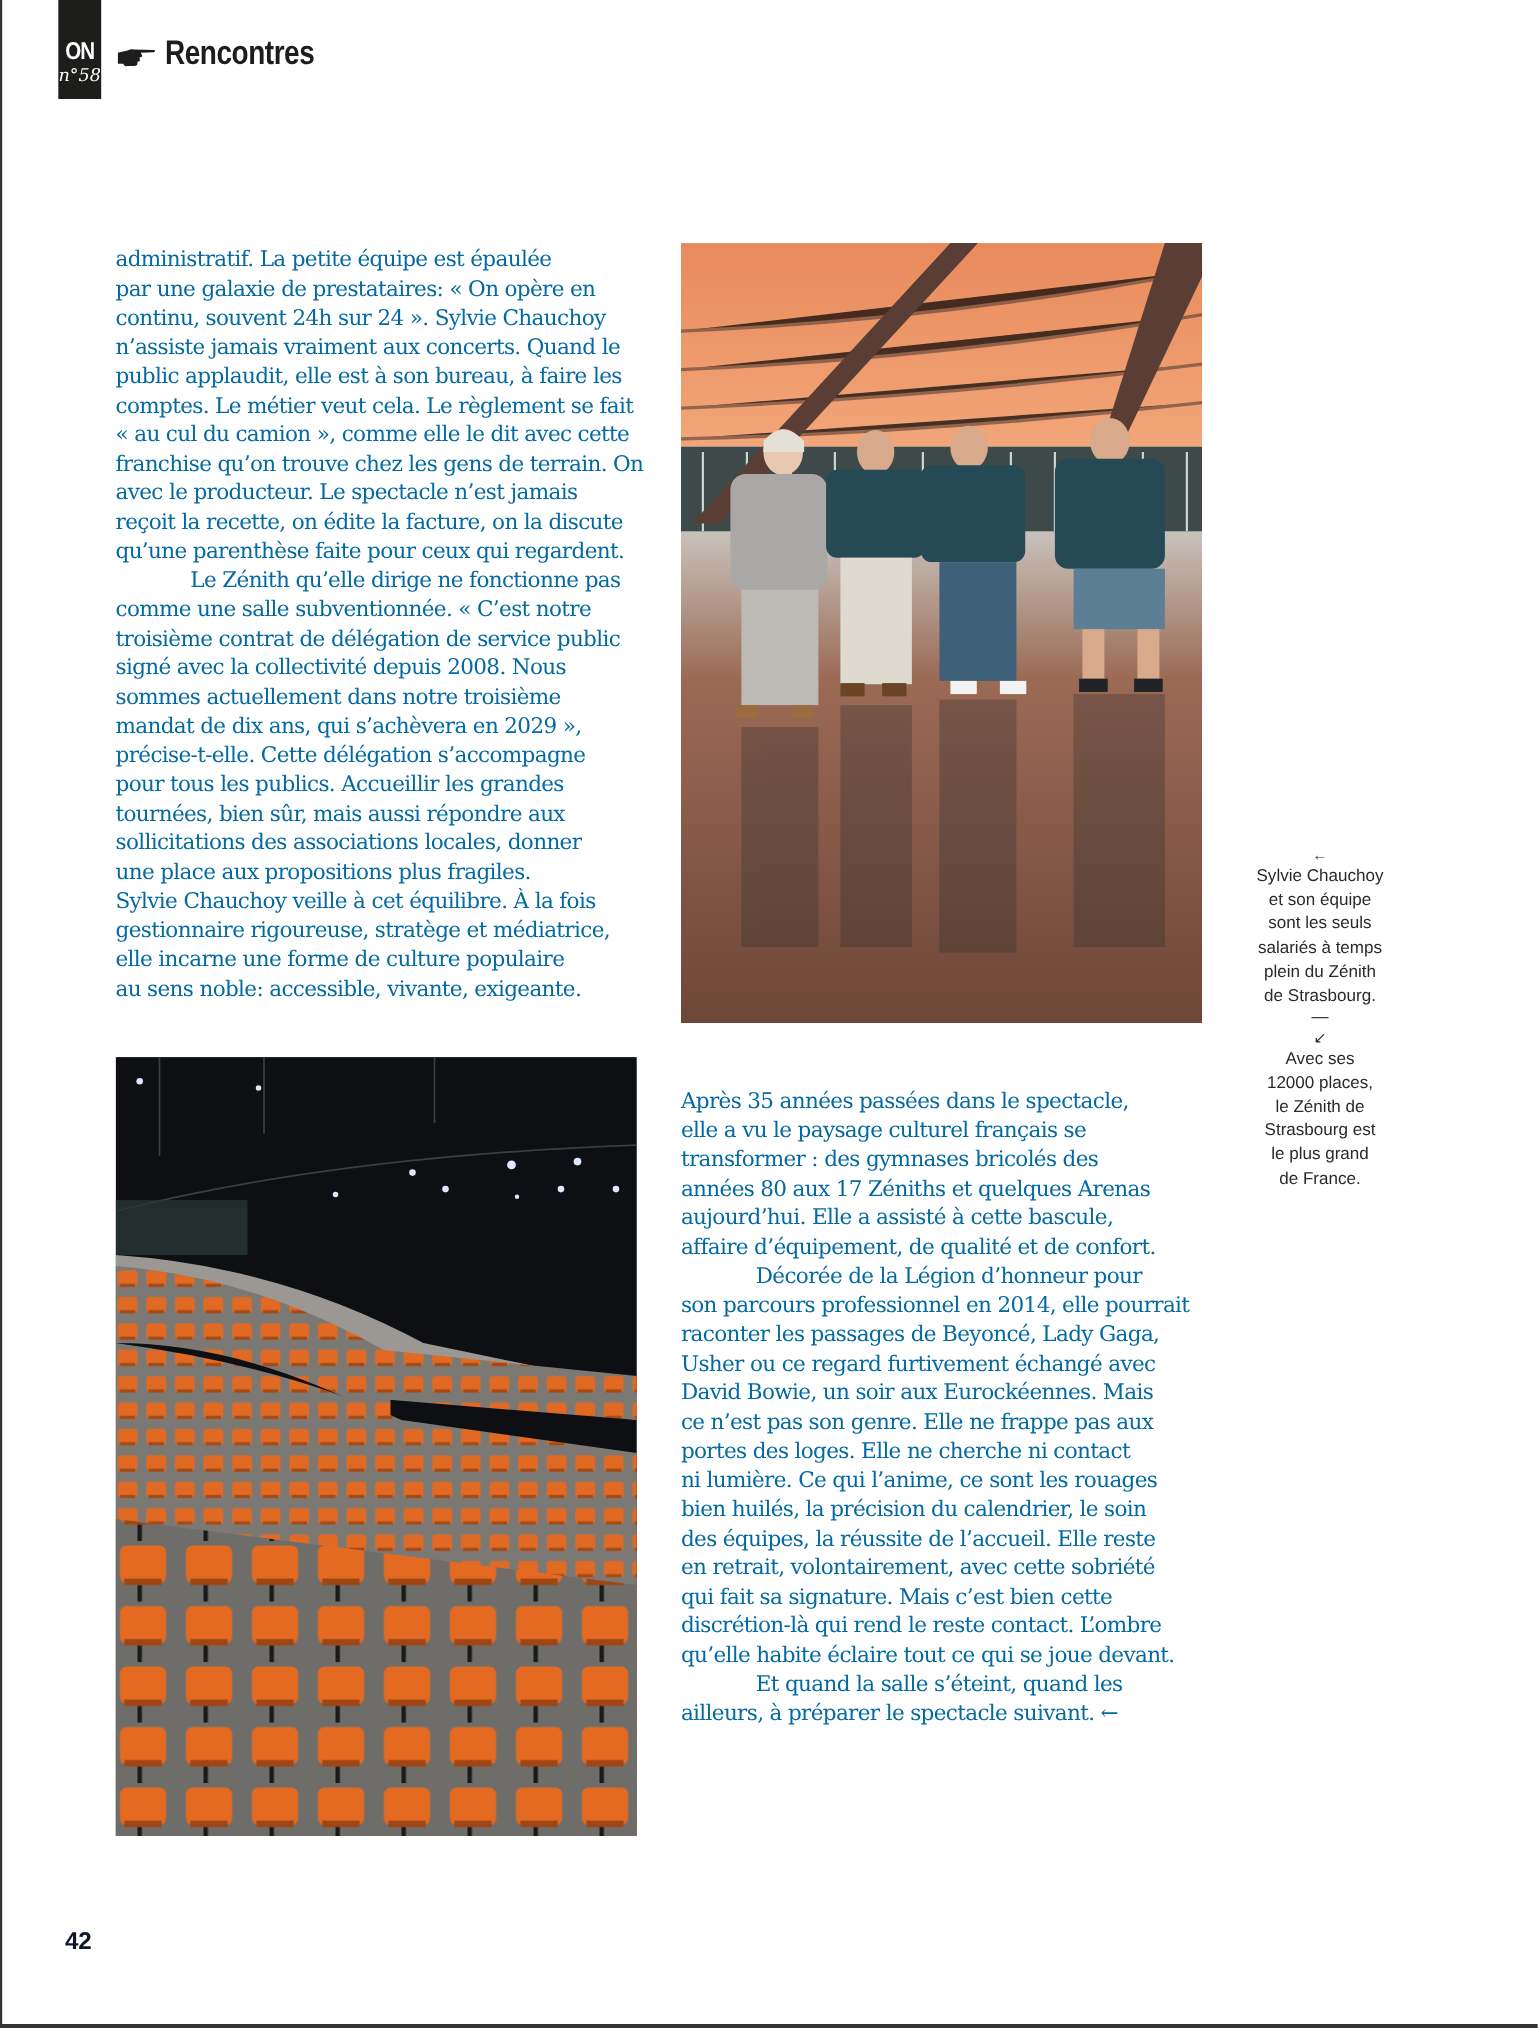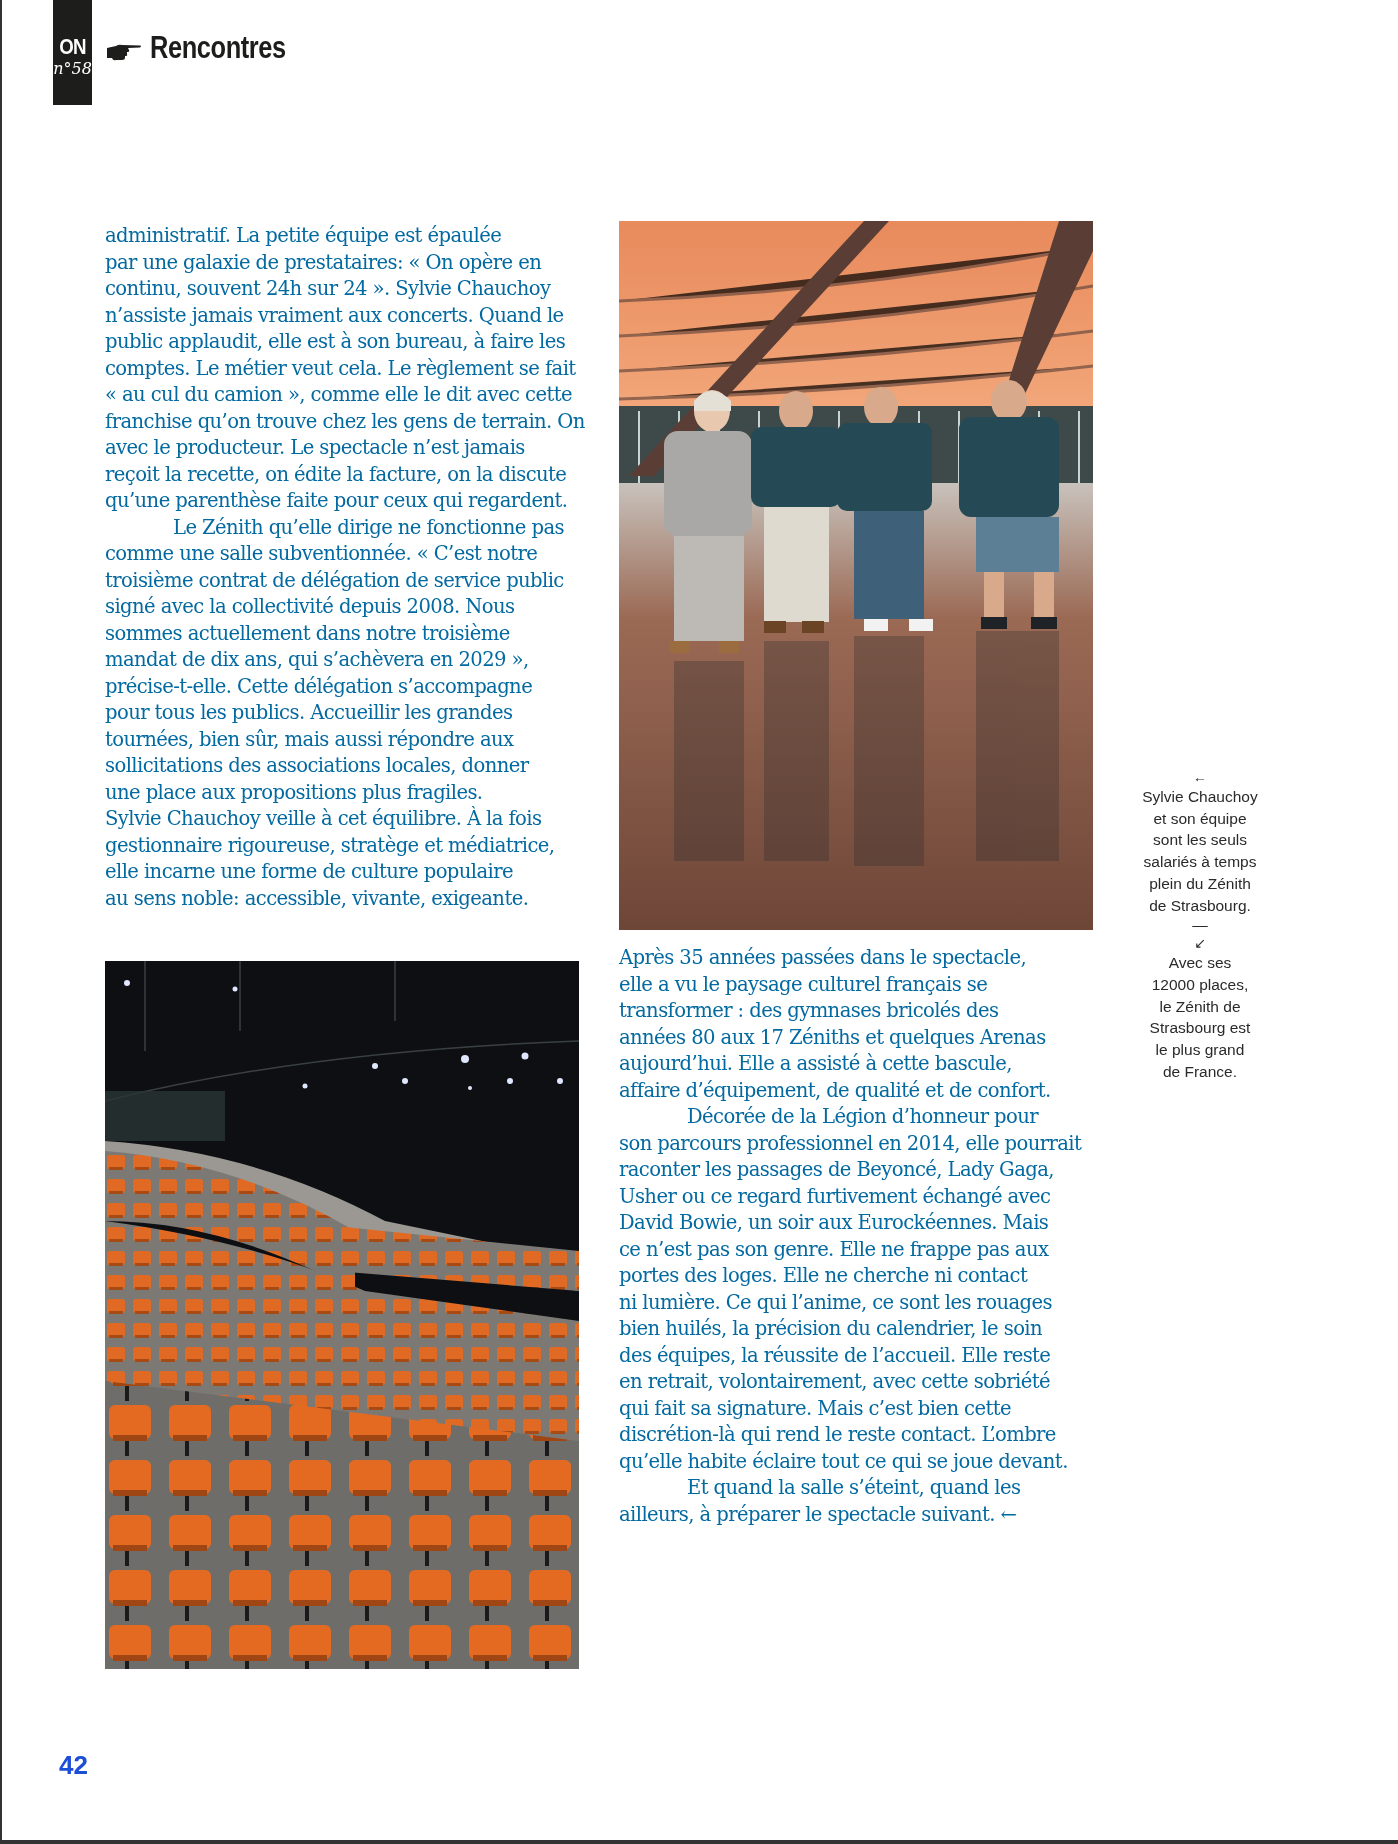--- a/index.html
+++ b/index.html
@@ -5,21 +5,21 @@
     html, body { margin: 0; padding: 0; }
     body {
       width: 1398px; height: 1844px; position: relative; overflow: hidden;
       background: #ffffff; color: #1d1d1b;
       font-family: "DejaVu Serif", serif;
     }
     .frame-left { position: absolute; left: 0; top: 0; width: 2px; height: 1844px; background: #333333; }
     .frame-bottom { position: absolute; left: 0; top: 1840px; width: 1398px; height: 4px; background: #333333; }
 
     .logo-box {
-      position: absolute; left: 53px; top: 0; width: 39px; height: 105px;
+      position: absolute; left: 53px; top: 0; width: 39px; height: 90px;
       background: #1d1d1b; color: #fff; text-align: center;
     }
     .logo-mark {
       position: absolute; left: 0; right: 0; top: 36px;
       font-family: "Liberation Sans", sans-serif; font-weight: bold;
       font-size: 22px; line-height: 22px; letter-spacing: -1px;
       transform: scaleX(0.85);
     }
     .logo-issue {
       position: absolute; left: 0; right: 0; top: 62px;
@@ -33,38 +33,38 @@
       transform: scaleX(0.82); transform-origin: left center;
     }
 
     .col-text {
       position: absolute; font-size: 19.6px; line-height: 26.5px;
       font-family: "DejaVu Serif", serif; letter-spacing: -0.6px; color: #0369a1;
     }
     .col-text p { margin: 0; white-space: nowrap; }
     .col-text .indent { padding-left: 68px; }
     .col-left { left: 105px; top: 223px; width: 480px; }
-    .col-right { left: 619px; top: 945px; width: 480px; }
+    .col-right { left: 619px; top: 988px; width: 480px; }
 
     .photo { position: absolute; overflow: hidden; }
     .photo-team { left: 619px; top: 221px; width: 474px; height: 709px; }
     .photo-arena { left: 105px; top: 961px; width: 474px; height: 708px; }
     .photo svg { display: block; width: 100%; height: 100%; }
 
     .caption {
       position: absolute; left: 1120px; top: 768px; width: 160px; text-align: center;
       font-family: "Liberation Sans", sans-serif; font-size: 15.5px; line-height: 21.7px; color: #2a2a2a;
     }
     .caption p { margin: 0; }
     .caption .arrow { font-size: 14px; line-height: 18px; }
     .caption .dash { line-height: 18px; }
 
     .page-number {
       position: absolute; left: 59px; top: 1752px;
-      font-family: "Liberation Sans", sans-serif; font-weight: bold; font-size: 26px; line-height: 26px; color: #1d4ed8;
+      font-family: "Liberation Sans", sans-serif; font-weight: bold; font-size: 22px; line-height: 26px; color: #0f172a;
     }
   </style>
 </head>
 <body>
 
 <div class="frame-left"></div>
 <div class="frame-bottom"></div>
 
 <div class="logo-box">
   <div class="logo-mark">ON</div>

